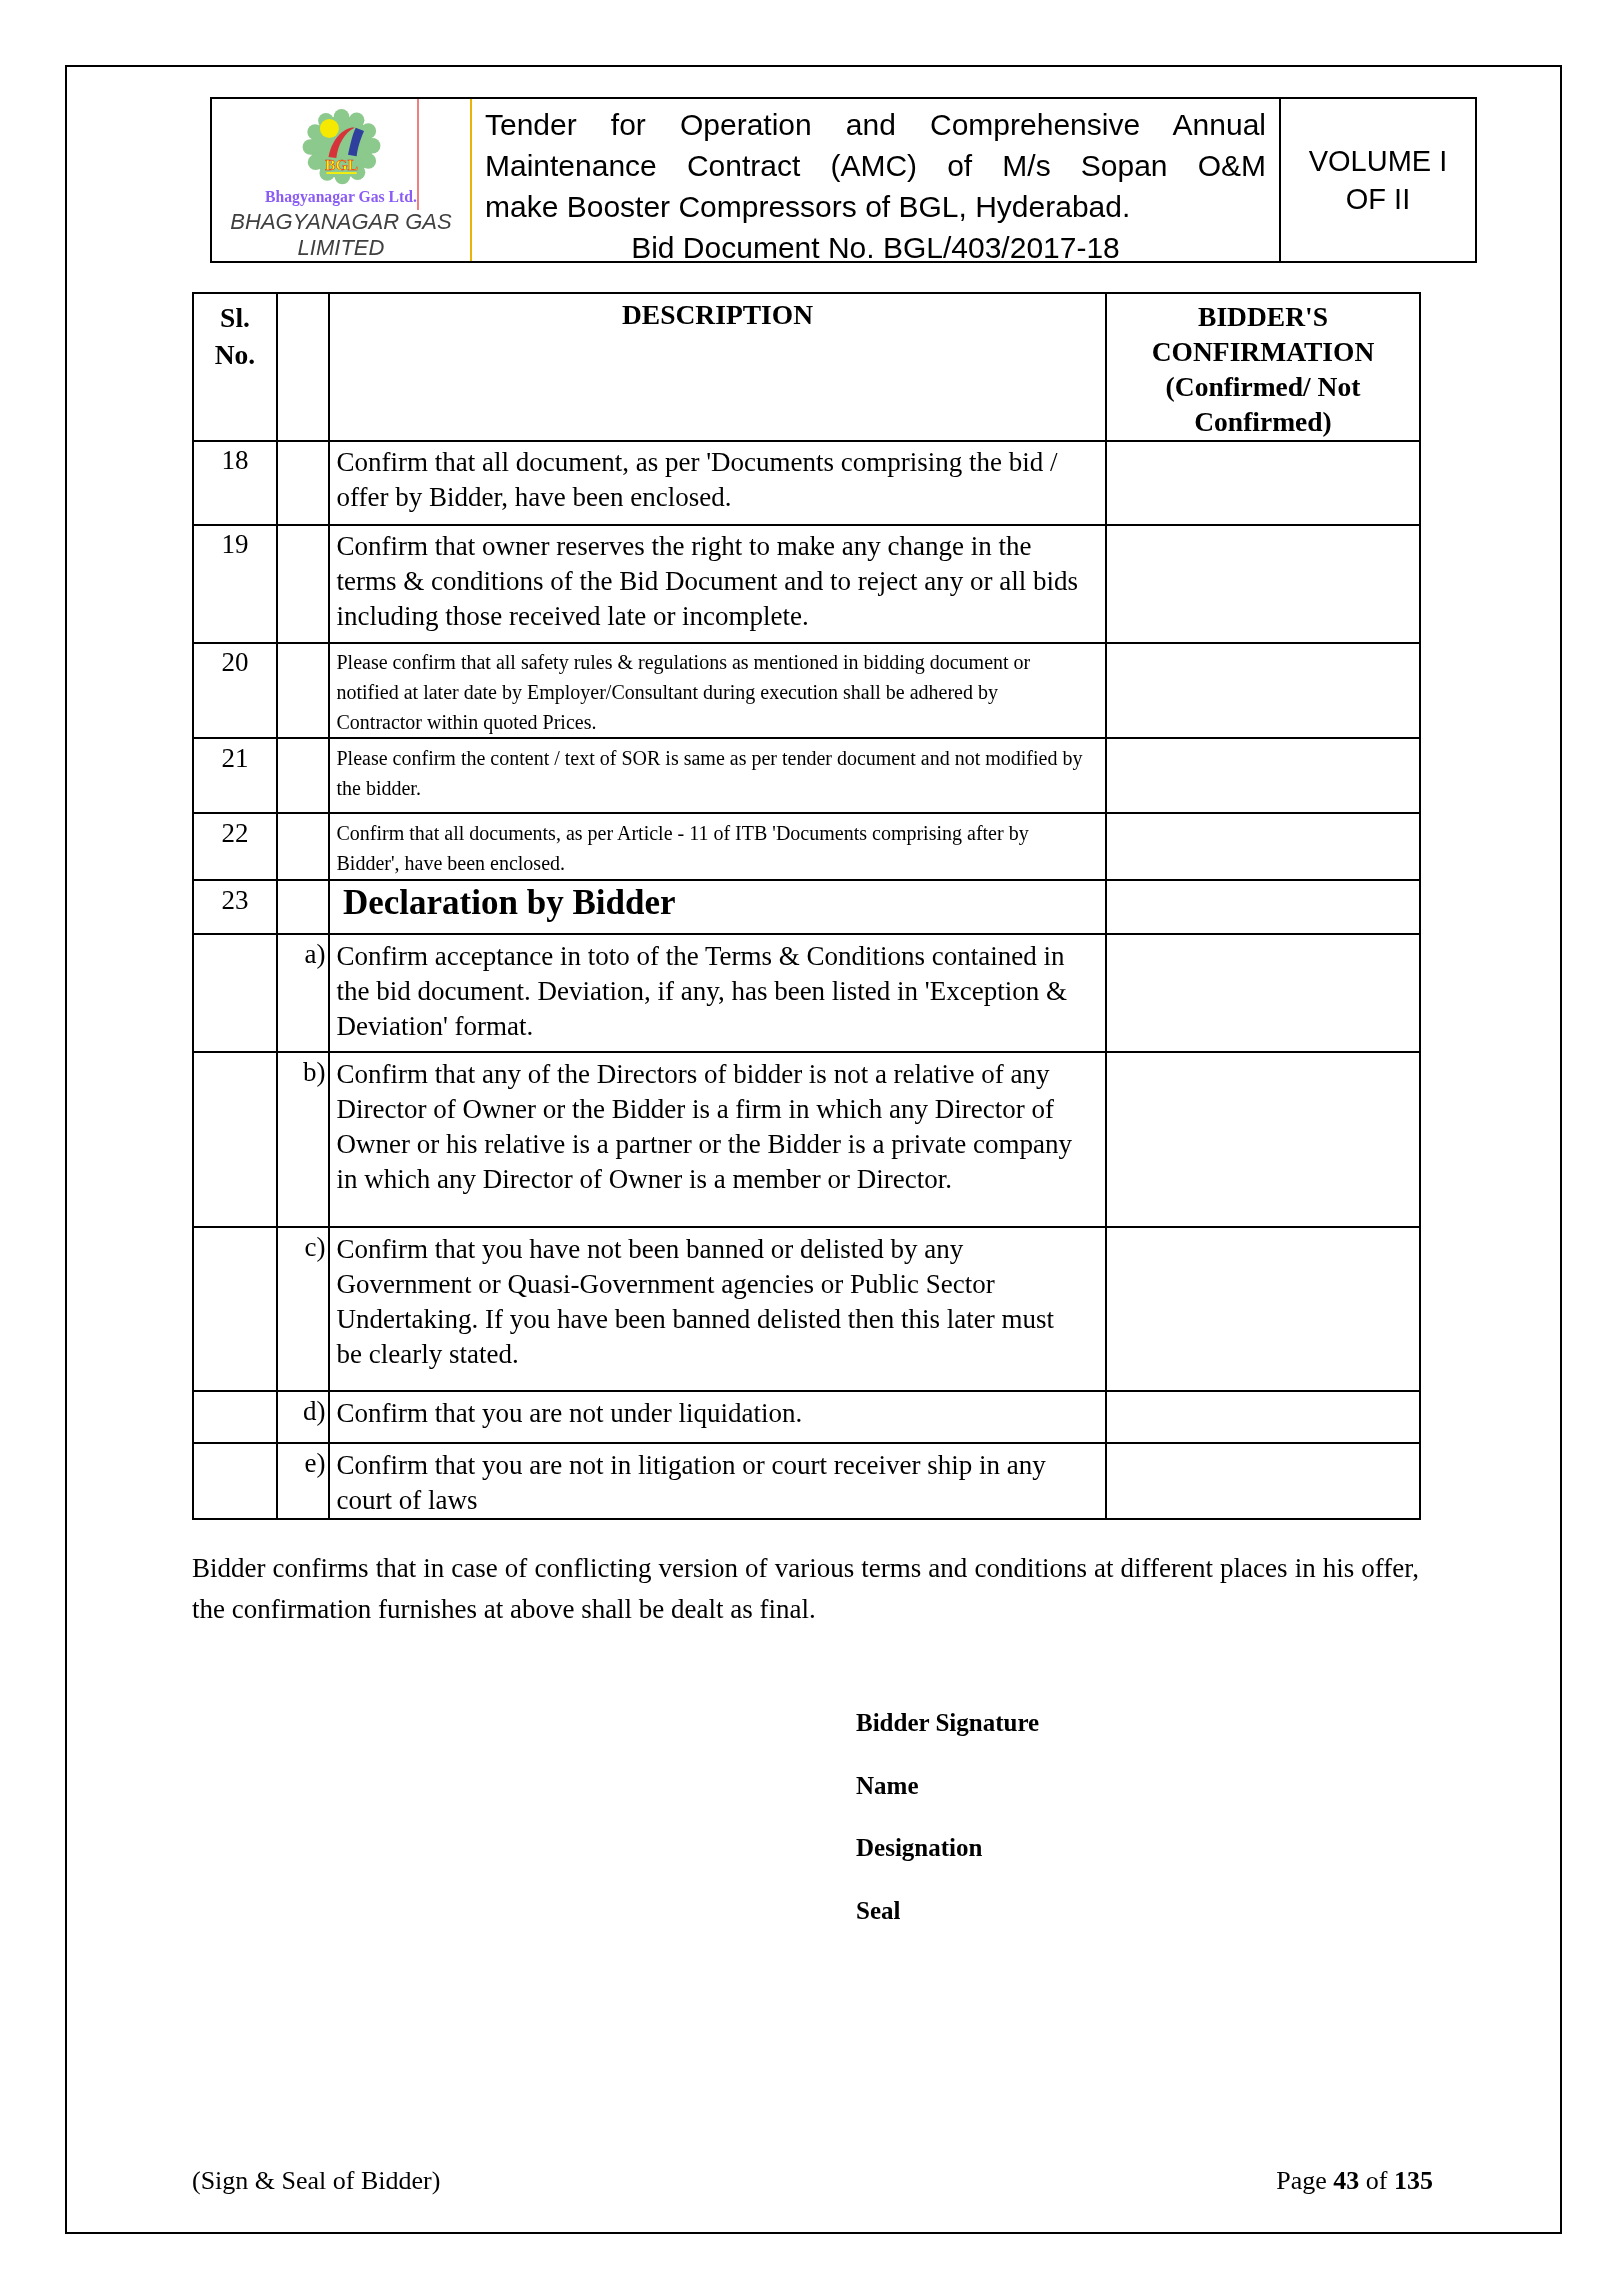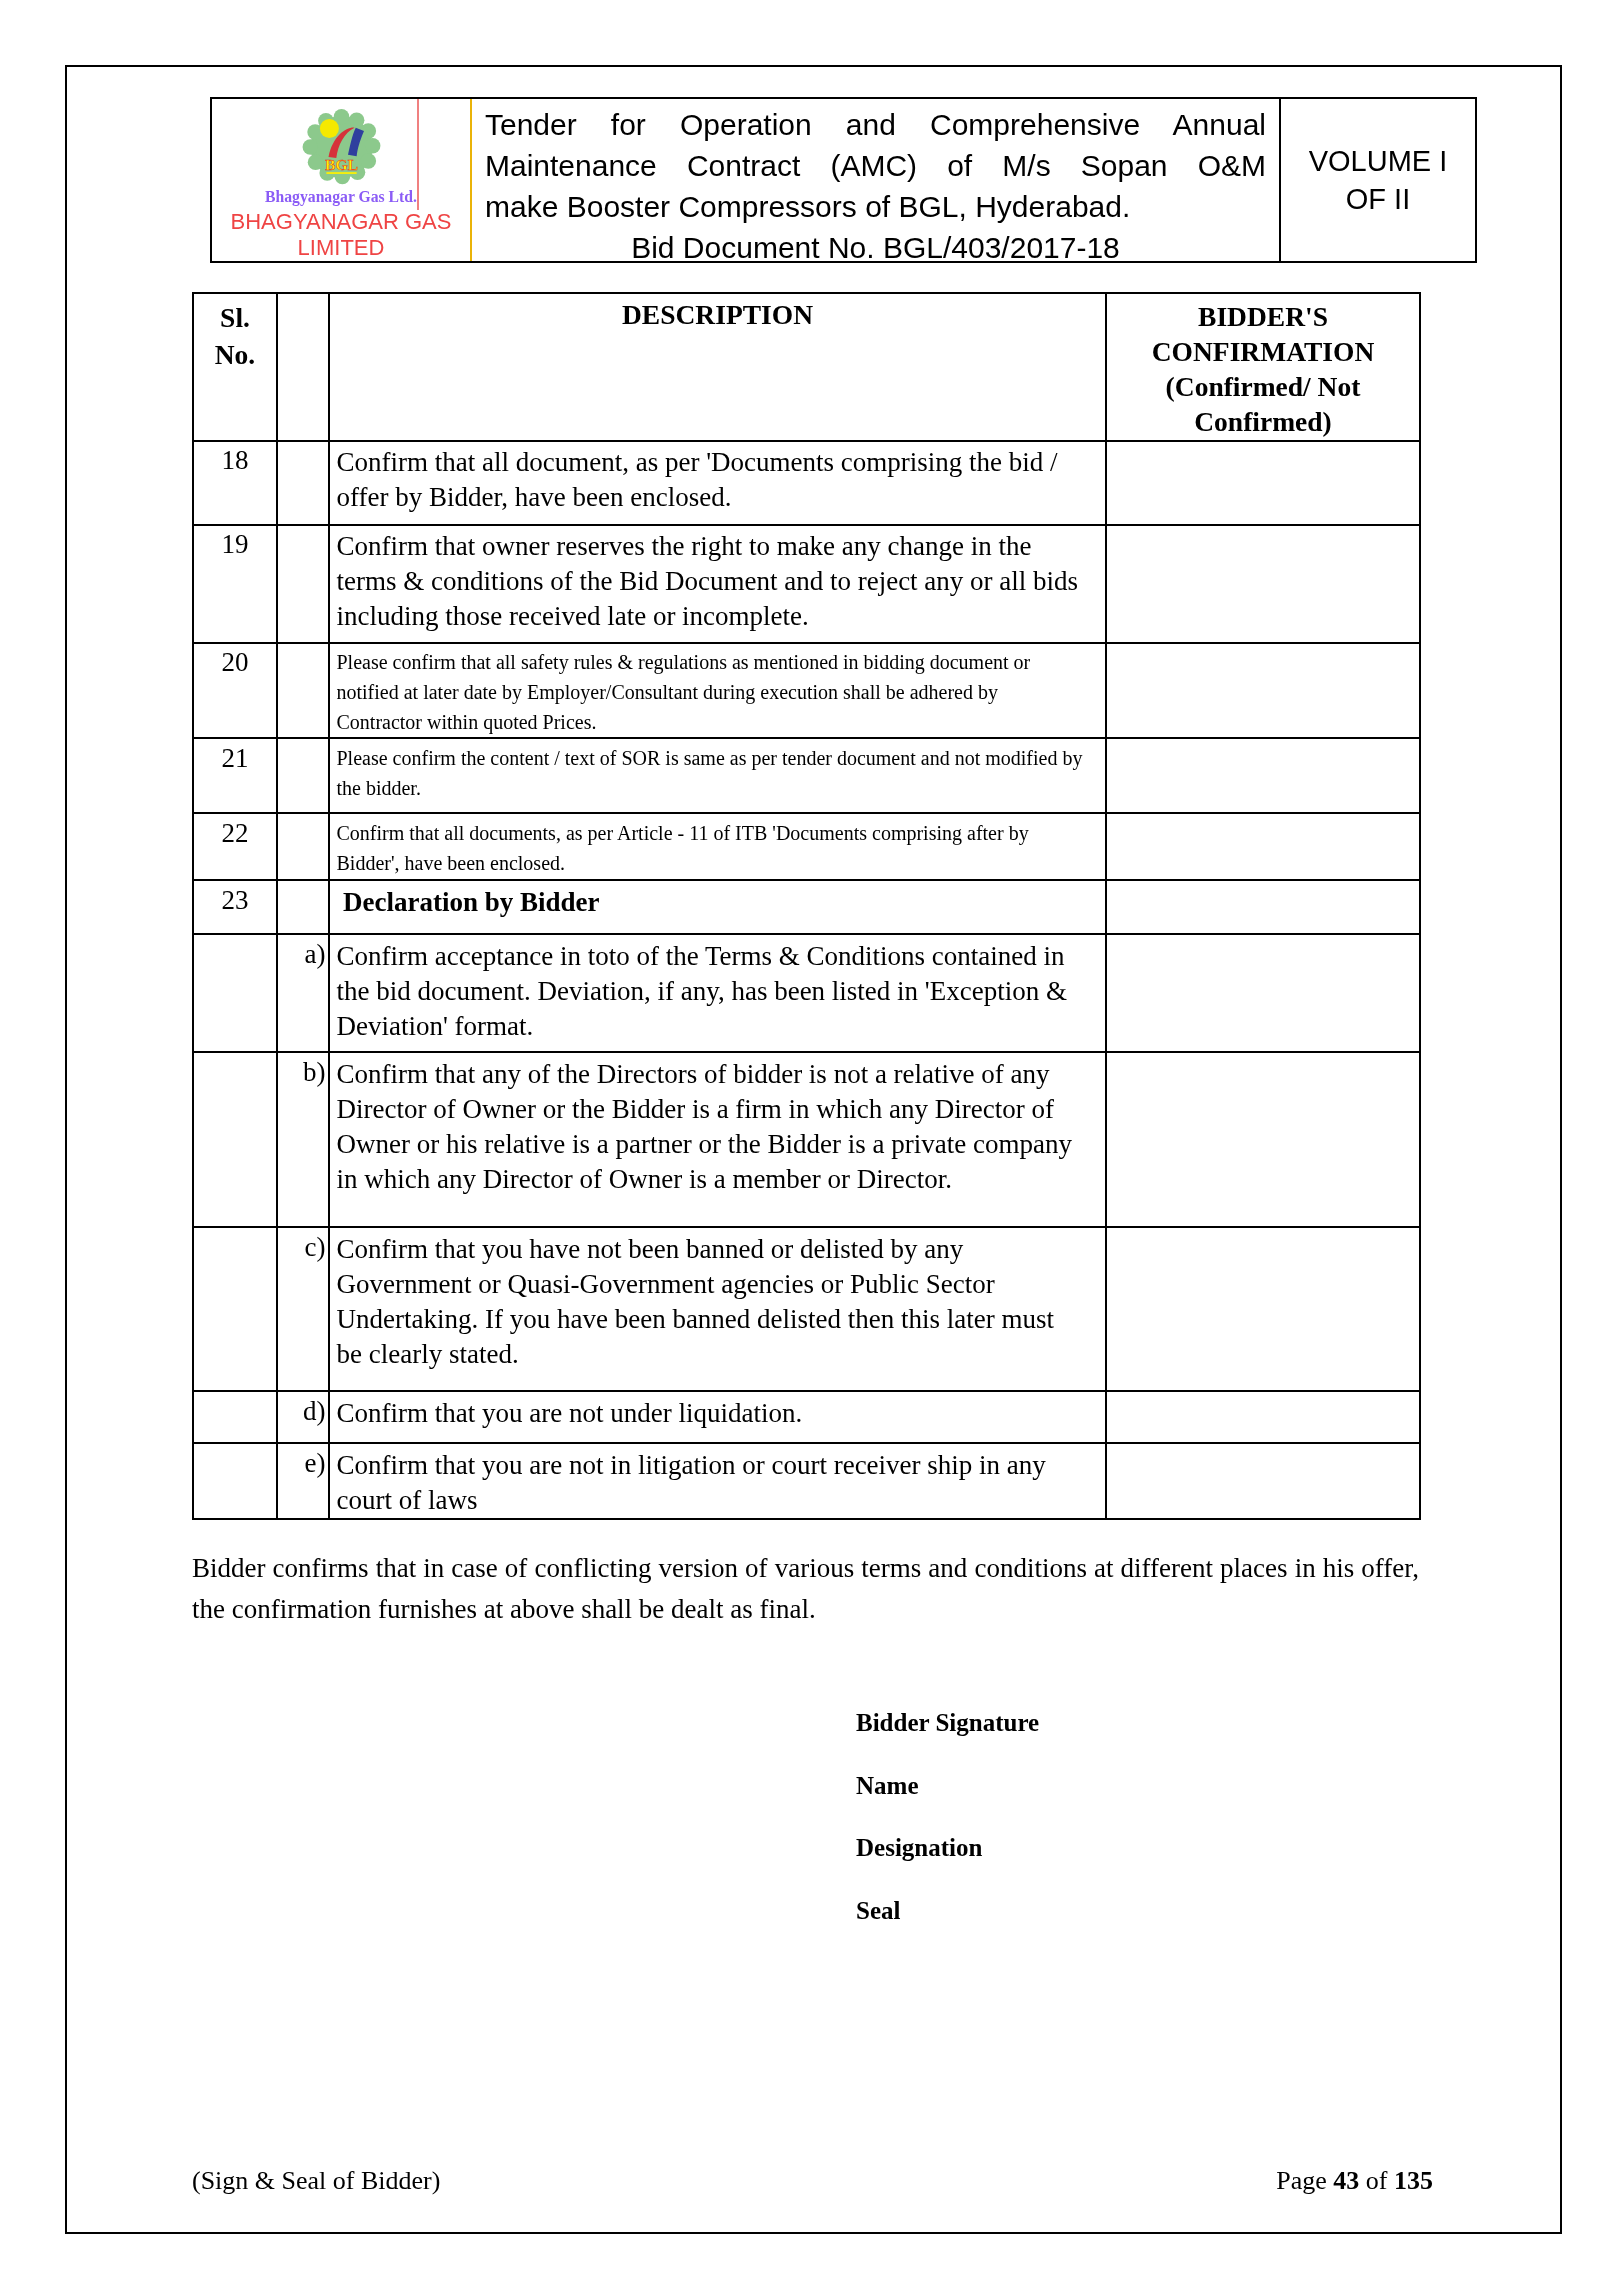--- a/index.html
+++ b/index.html
@@ -10,21 +10,21 @@
 
   
   .header-table{position:absolute;left:210px;top:97px;width:1267px;height:166px;
         border:2.6px solid #000;display:flex;box-sizing:border-box;background:#fff;}
   .logo-cell{position:relative;width:260px;box-sizing:border-box;border-right:2px solid #eab308;
         display:flex;flex-direction:column;align-items:center;}
   .logo-redline{position:absolute;left:205px;top:0;width:2px;height:111px;}
   .logo-svg{margin-top:6.5px;}
   .logo-sub{font-family:"Liberation Serif",serif;font-weight:bold;font-size:15.7px;line-height:17px;margin-top:-3.9px;}
   .company-name{font-family:"Liberation Sans",sans-serif;font-size:22px;line-height:26px;
-        text-align:center;margin-top:3.9px;color:#ef4444;}
+        text-align:center;margin-top:3.9px;color:#404040;font-style:italic;}
   .title-cell{flex:1;box-sizing:border-box;border-right:2px solid #000;padding:5.2px 13px 0 13px;
         font-family:"Liberation Sans",sans-serif;font-size:30px;line-height:41px;}
   .title-line{white-space:normal;}
   .just{text-align:justify;text-align-last:justify;}
   .center{text-align:center;}
   .volume-cell{width:194px;box-sizing:border-box;display:flex;flex-direction:column;
         justify-content:center;align-items:center;font-family:"Liberation Sans",sans-serif;
         font-size:29px;line-height:38px;}
 
   
@@ -36,21 +36,21 @@
   .col-sl{width:84px;}.col-letter{width:52px;}.col-desc{width:777px;}.col-conf{width:314px;}
   th{font-weight:bold;}
   .th-sl{font-size:27.5px;line-height:37px;text-align:center;padding-top:5.2px;}
   .th-desc{font-size:27.5px;text-align:center;padding-top:5.2px;}
   .th-conf{font-size:27.5px;line-height:35px;text-align:center;padding-top:5.2px;}
   .sl{font-size:27px;text-align:center;padding-top:3.3px;}
   .letter{font-size:27px;text-align:right;padding:3.3px 2.6px 0 0;}
   .desc{padding:3.3px 19.6px 0 6.5px;}
   .large{font-size:27px;line-height:35px;}
   .small{font-size:20px;line-height:30px;}
-  .boldrow{font-size:27px;line-height:35px;font-weight:bold;padding-left:13px;}
+  .boldrow{font-size:35px;line-height:35px;font-weight:bold;padding-left:13px;}
   .h216{height:141px;}.h128{height:84px;}.h180{height:118px;}.h142{height:93px;}
   .h115{height:75px;}.h102{height:67px;border-radius:29px;}.h82{height:54px;}.h268{height:175px;}
   .h251{height:164px;}.h79{height:52px;}
 
   
   .closing{position:absolute;left:192px;top:1548px;width:1227px;font-size:27px;
         line-height:41px;text-align:justify;}
   .signature{position:absolute;left:856px;top:1709px;}
   .signature .sig-item{font-weight:bold;font-size:25px;line-height:27.5px;margin-bottom:35px;}
   .footer-left{position:absolute;left:192px;top:2166px;font-size:26px;}

